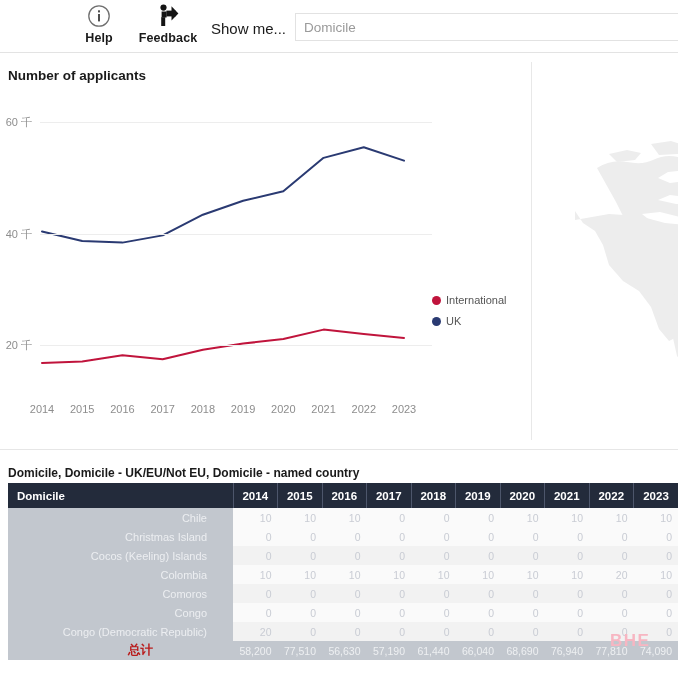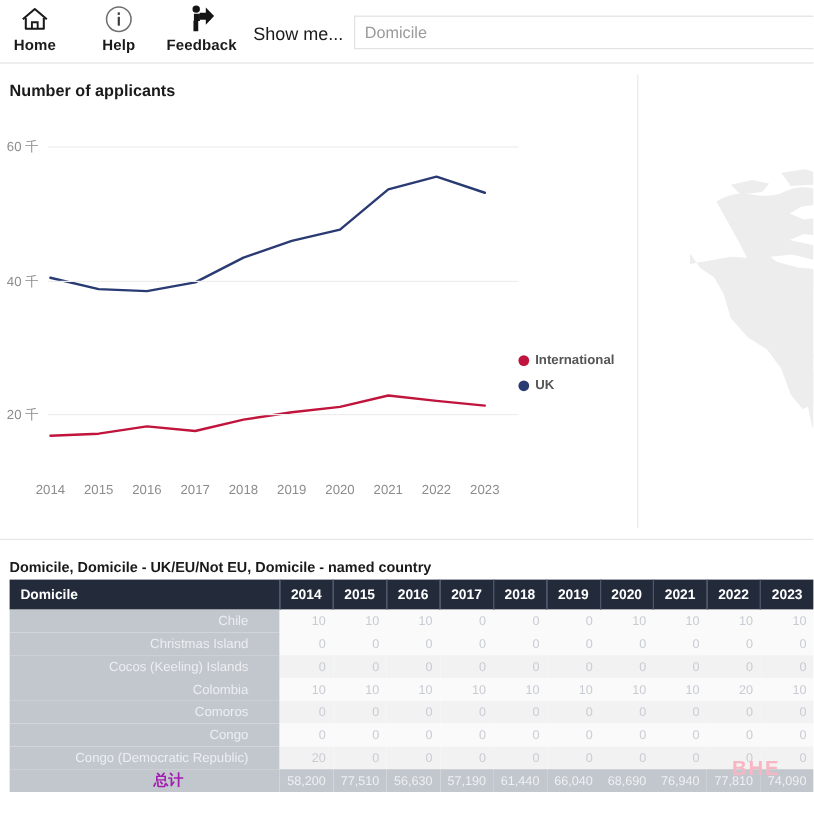--- a/index.html
+++ b/index.html
@@ -77,21 +77,21 @@
     position:absolute; right:calc(100% + 8px);
     font-size:11px; color:#8d8d8d; white-space:nowrap; transform:translateY(-7px);
   }
   .xtick {
     position:absolute; top:292px; font-size:11px; color:#8d8d8d;
     transform:translateX(-50%); white-space:nowrap;
   }
   .series-svg { position:absolute; left:0; top:0; }
 
   .legend { position:absolute; left:432px; top:240px; }
-  .legend-row { display:flex; align-items:center; margin-bottom:9px;font-weight:bold; }
+  .legend-row { display:flex; align-items:center; margin-bottom:9px; }
   .legend-dot { width:9px; height:9px; border-radius:50%; margin-right:5px; }
   .legend-txt { font-size:11px; color:#555; }
 
   
   .table-panel {
     position:absolute; left:0; top:455px; width:578px; height:223px; background:#fff;
   }
   .table-caption {
     position:absolute; left:8px; top:11px;
     font-size:12px; font-weight:700; color:#1a1a1a; white-space:nowrap;
@@ -117,46 +117,36 @@
   table.grid td.dim {
     text-align:right; padding-right:26px; background:#c2c7ce; color:#eceef1;
     font-size:11px;
   }
   tr.alt td { background:#f2f2f2;margin-top:24px; }
   tr.alt td.dim { background:#c2c7ce; }
   tr.sel td { background:#232b3b; color:#ffffff; font-weight:700; }
   tr.sel td.dim { background:#232b3b; color:#ffffff; font-weight:700; }
   tr.total td { background:#c2c7ce; color:#eef0f2; }
   tr.total td.dim {
-    background:#c2c7ce; color:#a21caf; font-weight:700; font-size:12.5px;
+    background:#c2c7ce; color:#b91c1c; font-weight:700; font-size:12.5px;
     text-align:right; padding-right:80px;
   }
   .watermark {
     position:absolute; left:610px; top:176px;
     font-size:17px; font-weight:800; letter-spacing:1.5px;
     color:#f7b6c2; font-family:"Liberation Sans", sans-serif;
   }
 </style>
 </head>
 <body>
 
 <div id="app">
 
   <div class="toolbar">
 
-    <div class="tool-btn" id="btn-home">
-      <span class="ico">
-        <svg width="24" height="22" viewBox="0 0 24 22">
-          <path d="M2 11 L12 2.5 L22 11" fill="none" stroke="#1a1a1a" stroke-width="1.7" stroke-linejoin="round"></path>
-          <path d="M4.5 10 L4.5 19 L19.5 19 L19.5 10" fill="none" stroke="#1a1a1a" stroke-width="1.7" stroke-linejoin="round"></path>
-          <path d="M9.6 19 L9.6 13.6 L14.4 13.6 L14.4 19" fill="none" stroke="#1a1a1a" stroke-width="1.6"></path>
-        </svg>
-      </span>
-      <span class="lbl">Home</span>
-    </div>
 
     <div class="tool-btn" id="btn-help">
       <span class="ico">
         <svg width="24" height="24" viewBox="0 0 24 24">
           <circle cx="12" cy="12" r="10.2" fill="none" stroke="#6f6f6f" stroke-width="1.3"></circle>
           <rect x="11.1" y="10" width="1.8" height="7.4" fill="#3a3a3a"></rect>
           <rect x="11.1" y="6.3" width="1.8" height="2.1" fill="#3a3a3a"></rect>
         </svg>
       </span>
       <span class="lbl">Help</span>

